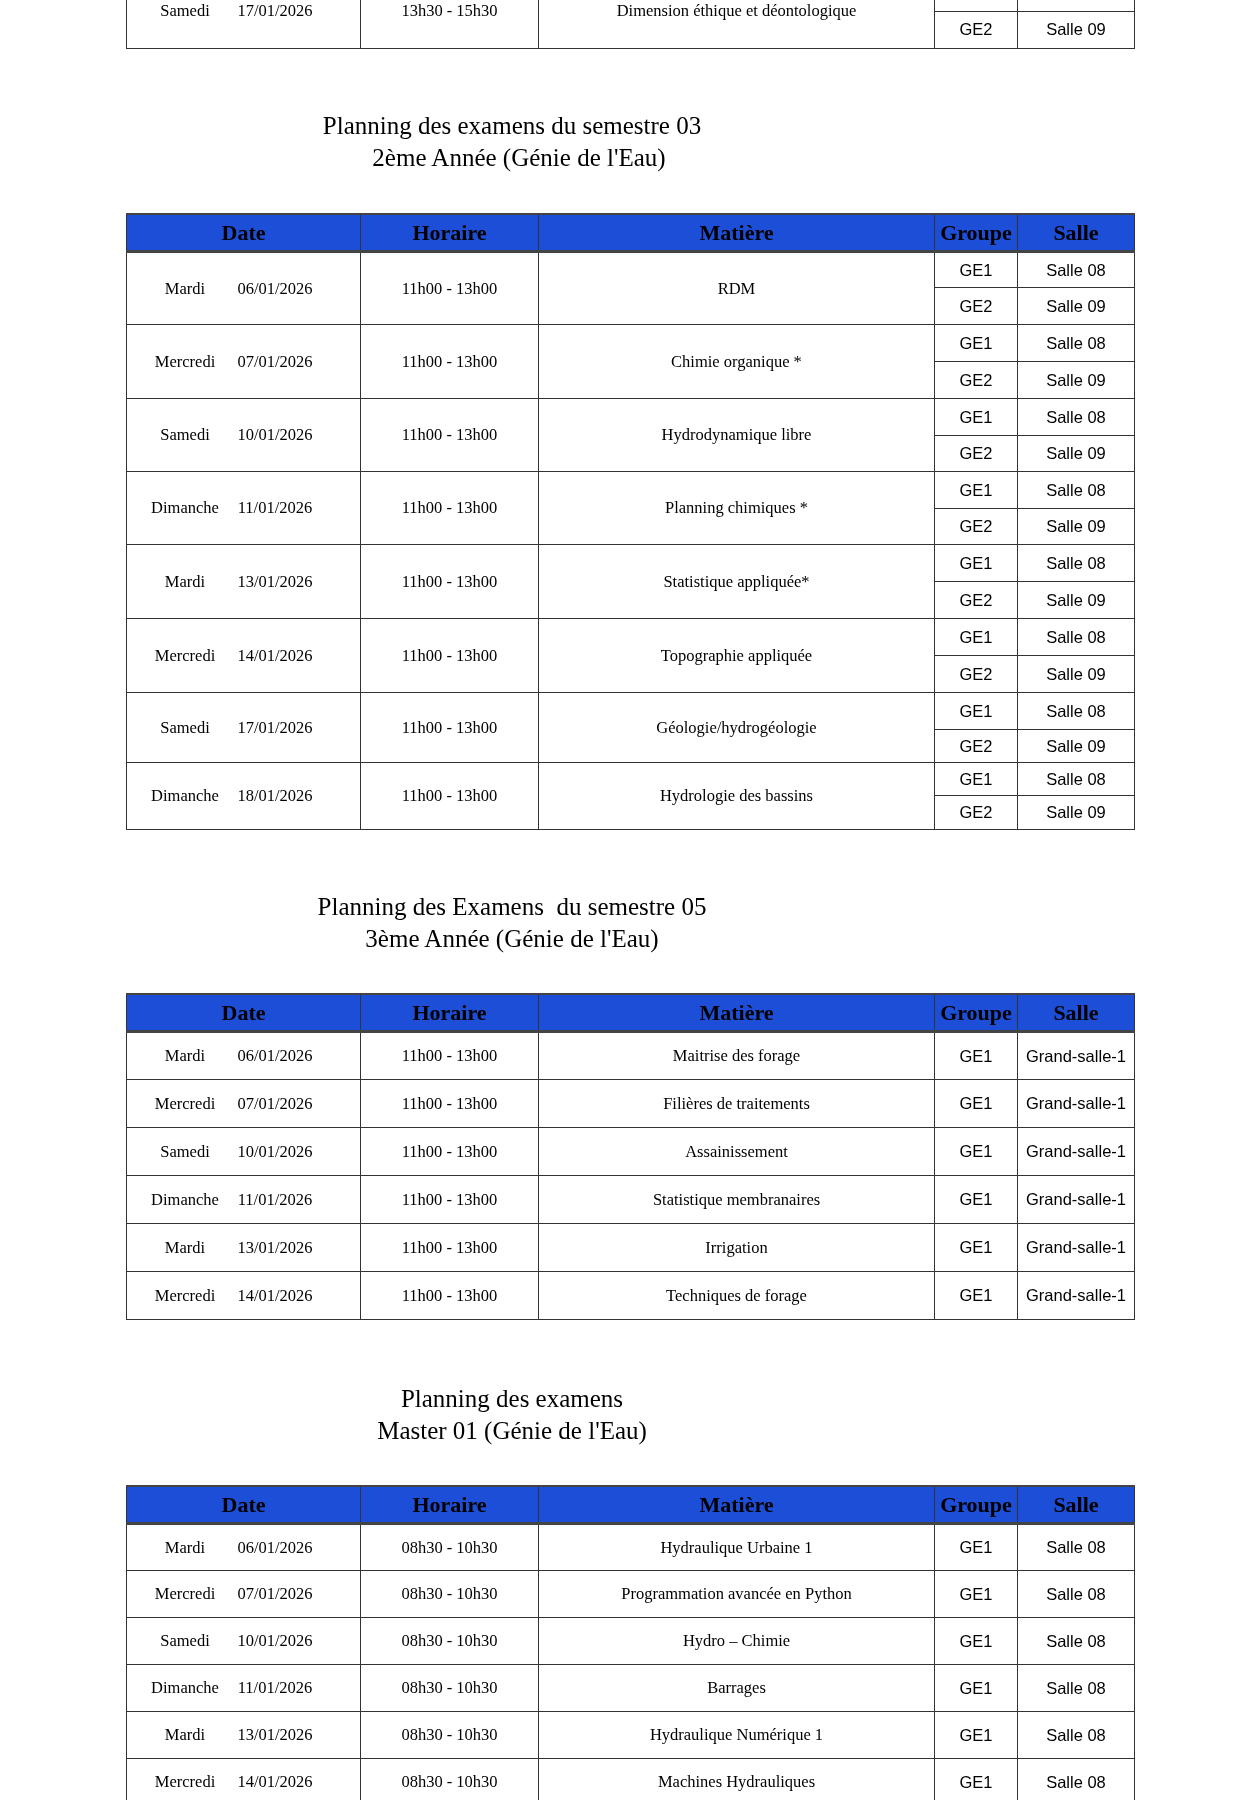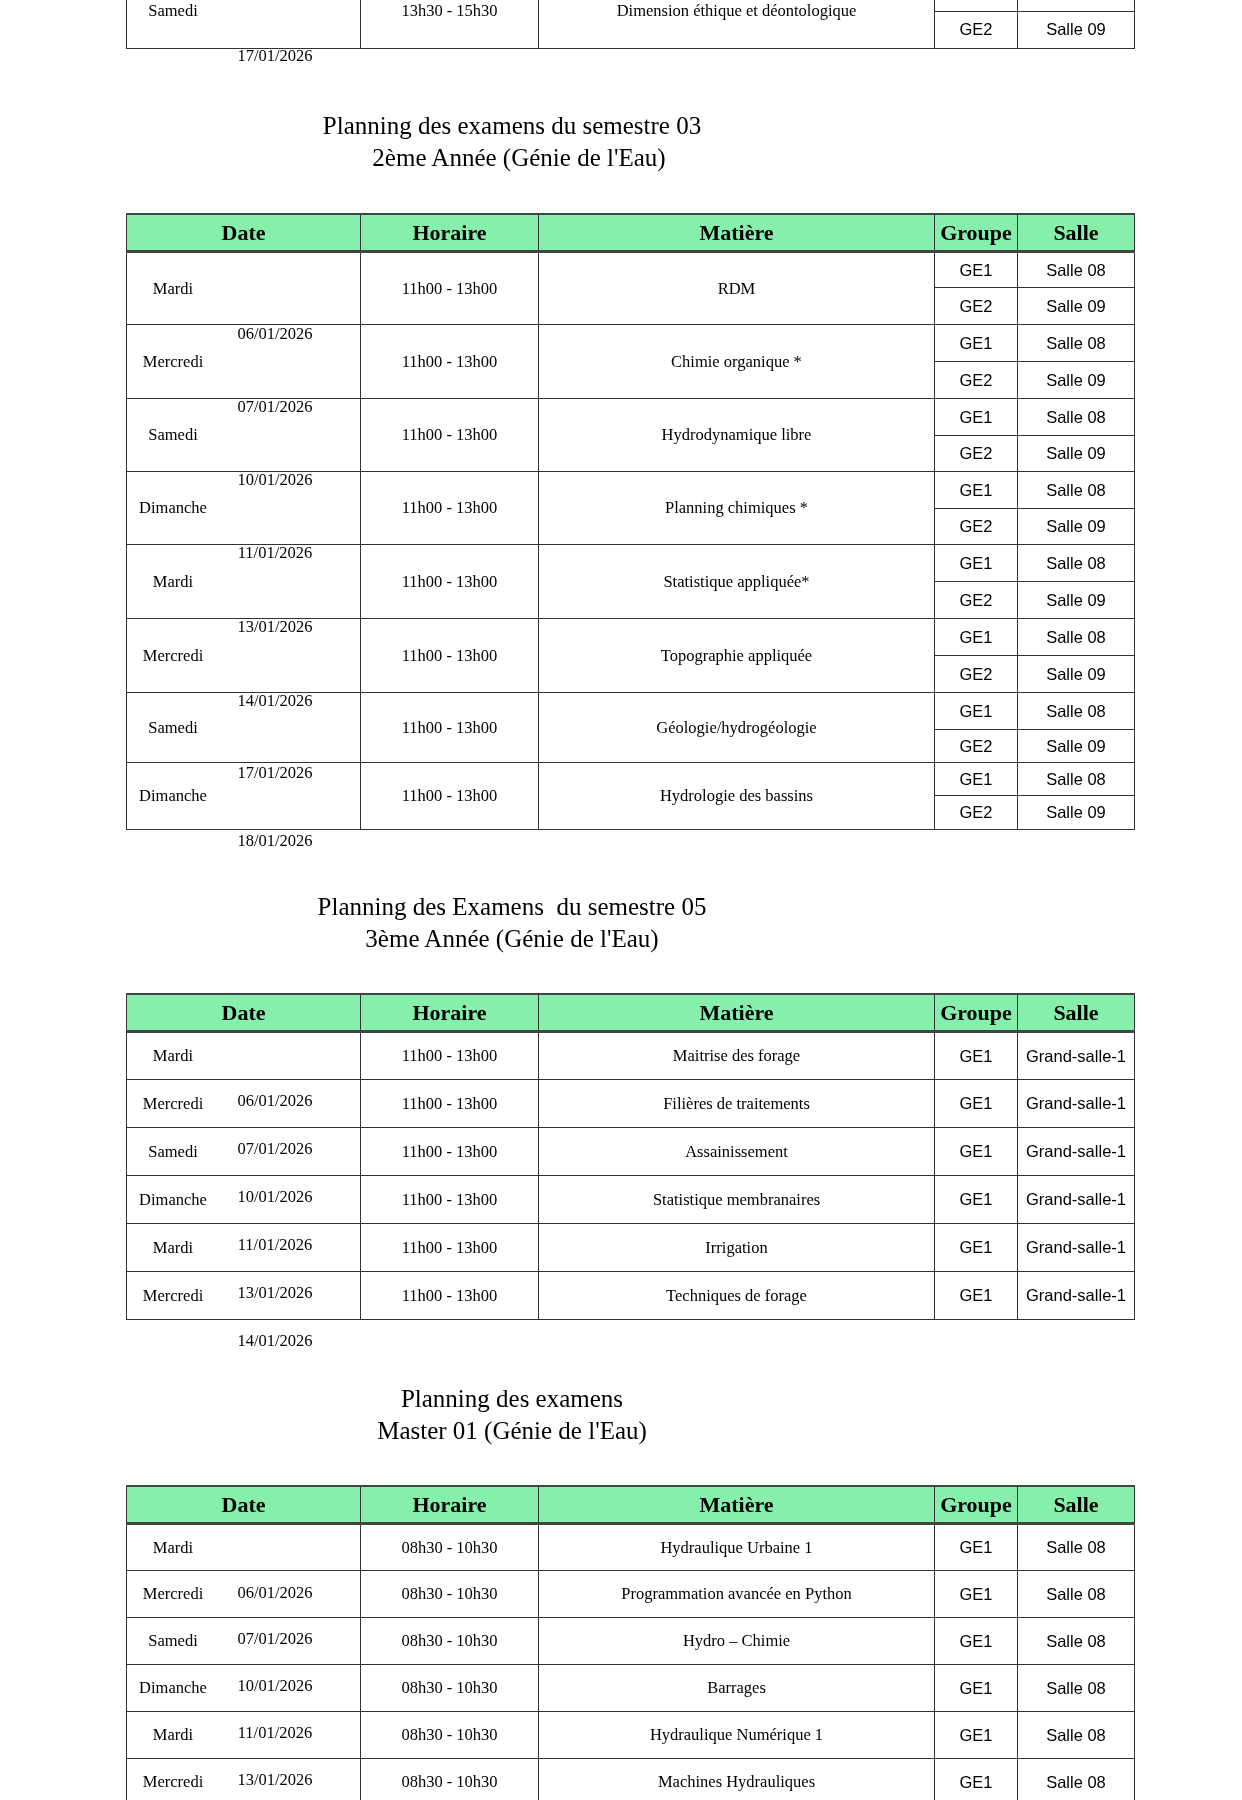--- a/index.html
+++ b/index.html
@@ -1,25 +1,25 @@
 <!DOCTYPE html>
 <html><head>
 <meta charset="utf-8">
 <style>
   html, body { margin:0; padding:0; background:#ffffff; }
   body { width:1242px; height:1800px; position:relative; overflow:hidden; font-family:"Liberation Serif", serif; color:#000; }
   .title { position:absolute; left:0; width:1024px; text-align:center; font-family:"Liberation Serif", serif; font-size:25px; line-height:32px; }
   .title .l2 { display:block; }
   table.exam { position:absolute; left:126px; width:1008px; border-collapse:collapse; table-layout:fixed; }
   table.exam td, table.exam th { border:1.5px solid #333; padding:0; text-align:center; vertical-align:middle; }
-  table.exam th { background:#86efac; font-family:"Liberation Serif", serif; font-weight:bold; font-size:22px; height:35px; border-bottom:3px solid #444; border-top:2px solid #444; }
+  table.exam th { background:#1d4ed8; font-family:"Liberation Serif", serif; font-weight:bold; font-size:22px; height:35px; border-bottom:3px solid #444; border-top:2px solid #444; }
   table.exam td { font-size:16.5px; }
   td.date-cell { position:relative; }
-  td.date-cell .day { position:absolute; left:0; width:92px; text-align:center; top:50%; transform:translateY(-50%); }
-  td.date-cell .dt { position:absolute; left:88px; width:120px; text-align:center; top:50%; transform:translateY(-50%);margin-top:45px; }
+  td.date-cell .day { position:absolute; left:12px; width:92px; text-align:center; top:50%; transform:translateY(-50%); }
+  td.date-cell .dt { position:absolute; left:88px; width:120px; text-align:center; top:50%; transform:translateY(-50%); }
   td.grp, td.room { font-family:"Liberation Sans", sans-serif; font-size:15px; }
   col.c-date { width:234px; } col.c-hor { width:178px; } col.c-mat { width:396px; } col.c-grp { width:83px; } col.c-sal { width:117px; }
 </style>
 </head>
 <body>
 
 <table class="exam" style="top:-26px;">
   <colgroup>
       <col class="c-date">
       <col class="c-hor">

